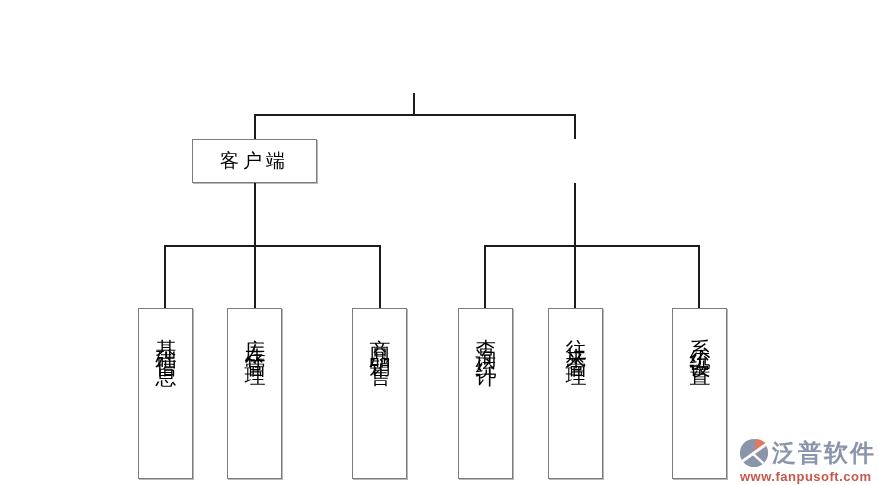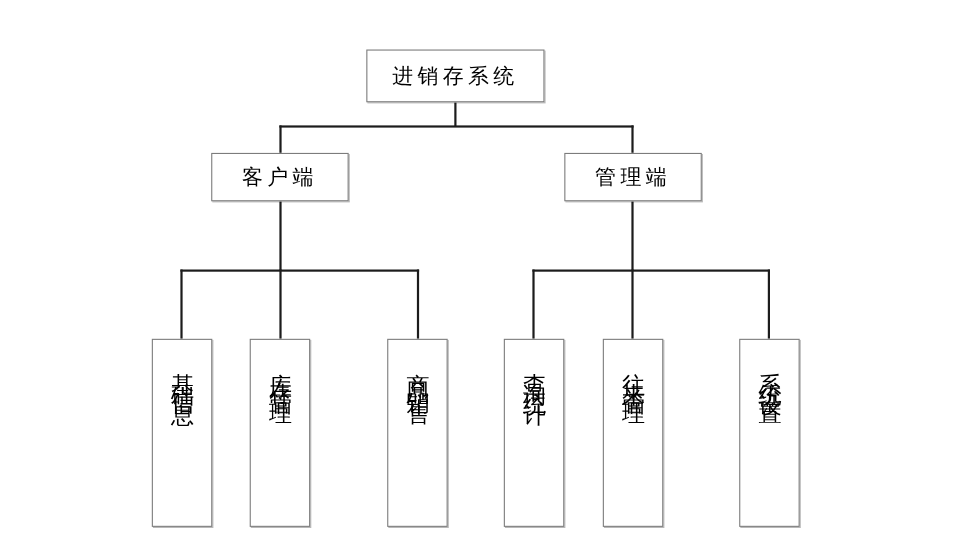--- a/index.html
+++ b/index.html
@@ -116,29 +116,23 @@
   <div class="line l6"></div>
   <div class="line l7"></div>
   <div class="line l8"></div>
   <div class="line l9"></div>
   <div class="line l10"></div>
   <div class="line l11"></div>
   <div class="line l12"></div>
   <div class="line l13"></div>
   <div class="line l14"></div>
 
-  <div class="node h n-root">
-    <span>进销存系统</span>
-  </div>
 
   <div class="node h n-client">
     <span>客户端</span>
-  </div>
-  <div class="node h n-manage">
-    <span>管理端</span>
   </div>
 
   <div class="node v n-v1">
     <span class="vtext">基础信息</span>
   </div>
   <div class="node v n-v2">
     <span class="vtext">库存管理</span>
   </div>
   <div class="node v n-v3">
     <span class="vtext">商品销售</span>
@@ -146,14 +140,28 @@
   <div class="node v n-v4">
     <span class="vtext">查询统计</span>
   </div>
   <div class="node v n-v5">
     <span class="vtext">往来管理</span>
   </div>
   <div class="node v n-v6">
     <span class="vtext">系统设置</span>
   </div>
 
+  <div class="watermark">
+    <div class="wm-row">
+      <span style="display:inline-block;width:32px;height:32px;">
+        <svg width="32" height="32" viewBox="0 0 34 34">
+          <circle cx="17" cy="17" r="15" fill="#8a94ab"></circle>
+          <path d="M17 17 L31 9 A15 15 0 0 0 19 2 Z" fill="#e07a5f"></path>
+          <path d="M3 27 L31 7" stroke="#ffffff" stroke-width="3" fill="none"></path>
+          <path d="M16 18 L27 28" stroke="#ffffff" stroke-width="2.5" fill="none"></path>
+        </svg>
+      </span>
+      <span class="wm-brand">泛普软件</span>
+    </div>
+    <span class="wm-url">www.fanpusoft.com</span>
+  </div>
 
 </div>
 
 </body></html>

